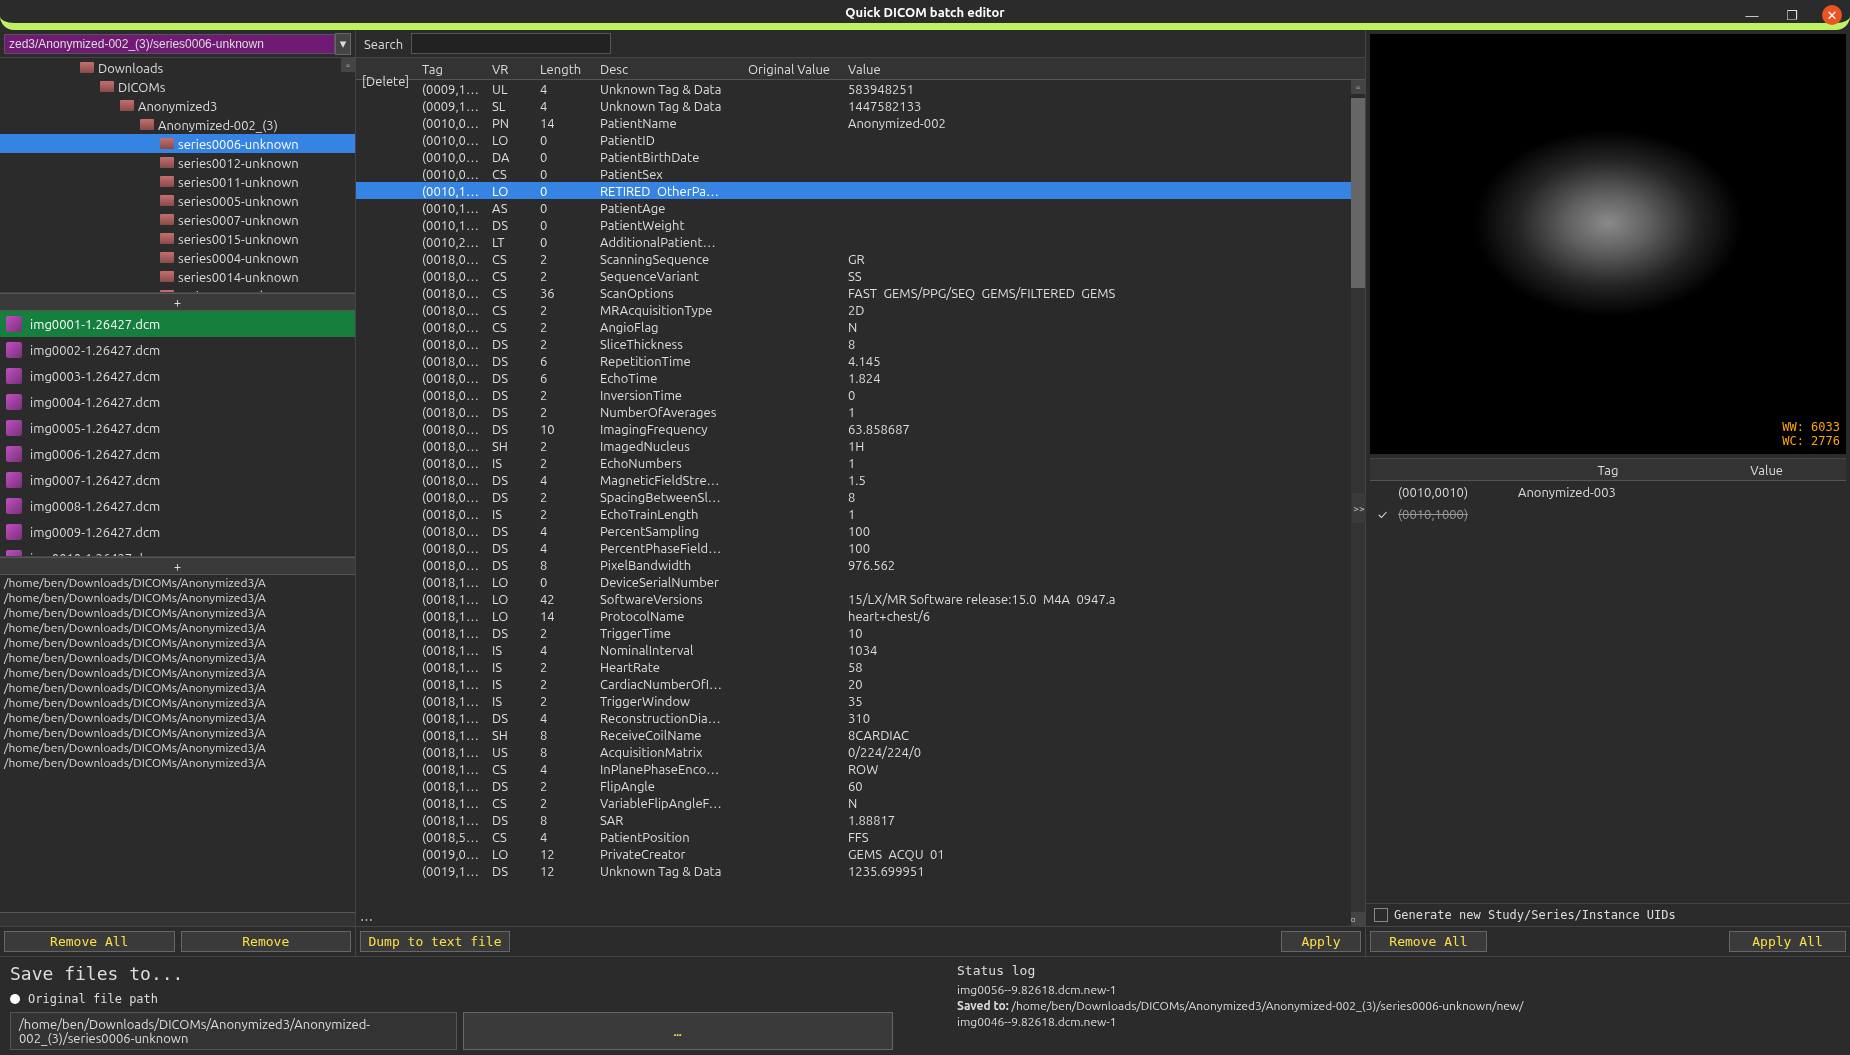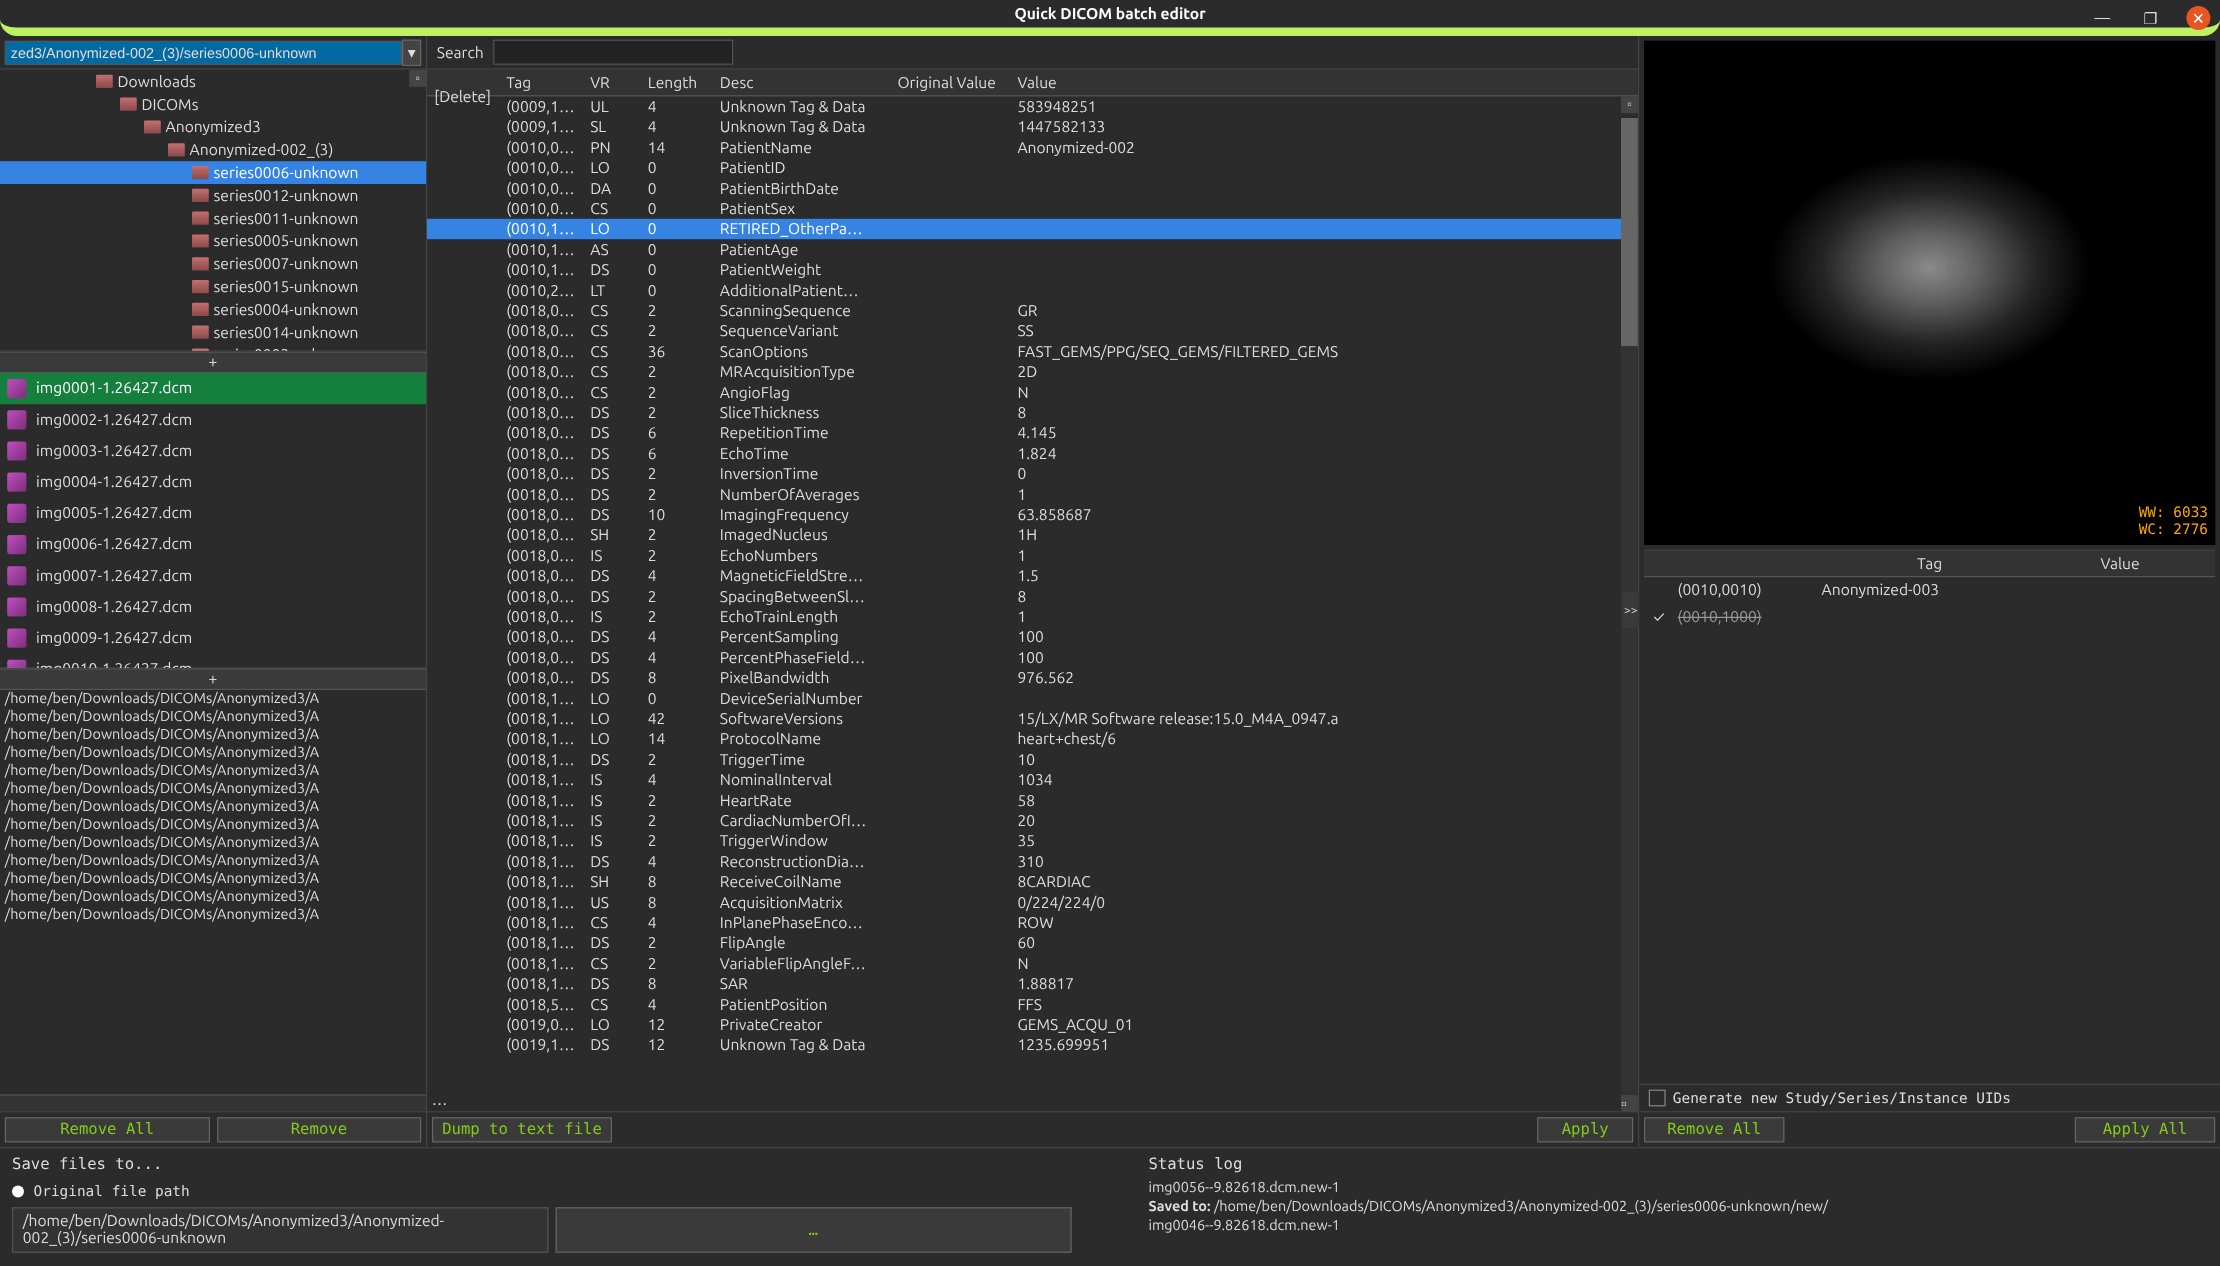--- a/index.html
+++ b/index.html
@@ -36,21 +36,21 @@
 
 .main {
   display: flex;
   height: 926px;
 }
 .left-col { width: 356px; display: flex; flex-direction: column; border-right: 1px solid #444; }
 .center-col { flex: 1; display: flex; flex-direction: column; min-width:0;}
 .right-col { width: 485px; display: flex; flex-direction: column; border-left: 1px solid #444; }
 
 .pathbar { height: 28px; display: flex; align-items: center; padding: 0 4px; border-bottom: 1px solid #444;}
-.pathbar input { flex:1; background: #0369a1; border: 1px solid #555; color: #ddd; padding: 2px 4px; font-size:12px;}
+.pathbar input { flex:1; background: #701a75; border: 1px solid #555; color: #ddd; padding: 2px 4px; font-size:12px;}
 .dropdown-btn { width: 16px; height: 22px; background: #444; color:#ddd; display:flex; align-items:center; justify-content:center; border:1px solid #666; cursor:pointer;}
 
 .searchbar { height: 28px; display:flex; align-items:center; gap:8px; padding:0 8px; border-bottom:1px solid #444;}
 .searchbar label { font-size:13px; }
 .searchbar input { width: 200px; background:#222; border:1px solid #555; color:#ddd; padding:2px 4px;}
 
 .tree-box { height: 235px; overflow: auto; border-bottom:1px solid #444; position:relative;}
 .tree-collapse { position:absolute; right:0; top:0; width:14px; height:14px; background:#444; font-size:10px; display:flex; align-items:center; justify-content:center; cursor:pointer;}
 .tree-item { height: 19px; display:flex; align-items:center; gap:4px; padding-left:4px; white-space:nowrap;}
 .tree-item.selected { background: #3584e4; color:#fff; }
@@ -66,21 +66,21 @@
 .file-list { height: 246px; overflow:auto; border-bottom:1px solid #444;}
 .file-item { height: 26px; display:flex; align-items:center; gap:8px; padding:0 6px;}
 .file-item.selected { background:#15803d; color:#fff;}
 .file-icon { width:16px; height:16px; background: linear-gradient(135deg,#c04fc0,#7a2f7a); border-radius:2px;}
 
 .queue-list { flex:1; overflow:auto; font-size:12px;}
 .queue-item { padding: 1px 4px; white-space:nowrap; overflow:hidden; text-overflow:clip;}
 .queue-scroll { height:14px; background:#333; border-top:1px solid #555;}
 
 .remove-bar { height: 30px; display:flex; gap:6px; padding:4px; border-top:1px solid #444;}
-.btn { flex:1; background:#3a3a3a; border:1px solid #666; color:#84cc16; font-size:13px; cursor:pointer; font-family:monospace;}
+.btn { flex:1; background:#3a3a3a; border:1px solid #666; color:#fde047; font-size:13px; cursor:pointer; font-family:monospace;}
 
 .tag-table { flex:1; overflow:auto; position: relative;}
 .tag-header { display:flex; border-bottom:1px solid #555; background:#333; position:sticky; top:0; height:22px; align-items:center;}
 .tag-header > div, .tag-row > div { padding: 0 6px; white-space:nowrap; overflow:hidden; text-overflow:ellipsis;}
 .col-del { width: 60px; margin-top: 24px; }
 .col-tag { width: 70px; }
 .col-vr  { width: 48px; }
 .col-len { width: 60px; }
 .col-desc{ width: 148px; }
 .col-orig{ width: 100px; }
@@ -124,21 +124,21 @@
 
 .bottom {
   height: 99px;
   border-top: 1px solid #444;
   display: flex;
   padding: 6px 10px;
   gap: 20px;
 }
 .bottom-left { flex:1; }
 .bottom-right{ flex:1;margin-left:44px;}
-.save-label{ font-family:monospace; font-size:13px; margin-bottom:8px; display:block;}
+.save-label{ font-family:monospace; font-size:18px; margin-bottom:8px; display:block;}
 .radio-row{ display:flex; align-items:center; gap:8px; font-family:monospace; font-size:12px; margin-bottom:6px;}
 .radio-dot{ width:10px;height:10px;border-radius:50%; background:#fff;}
 .save-path{ background:#333; border:1px solid #555; padding:4px 8px; font-size:13px; display:flex; align-items:center;}
 .save-path-btn{ width:22px; margin-left:6px;}
 .status-label{ font-family:monospace; font-size:13px; margin-bottom:4px; display:block;}
 .status-log{ font-size:12px; line-height:16px;}
 .status-log .bold{font-weight:bold;}
 </style>
 </head>
 <body>

